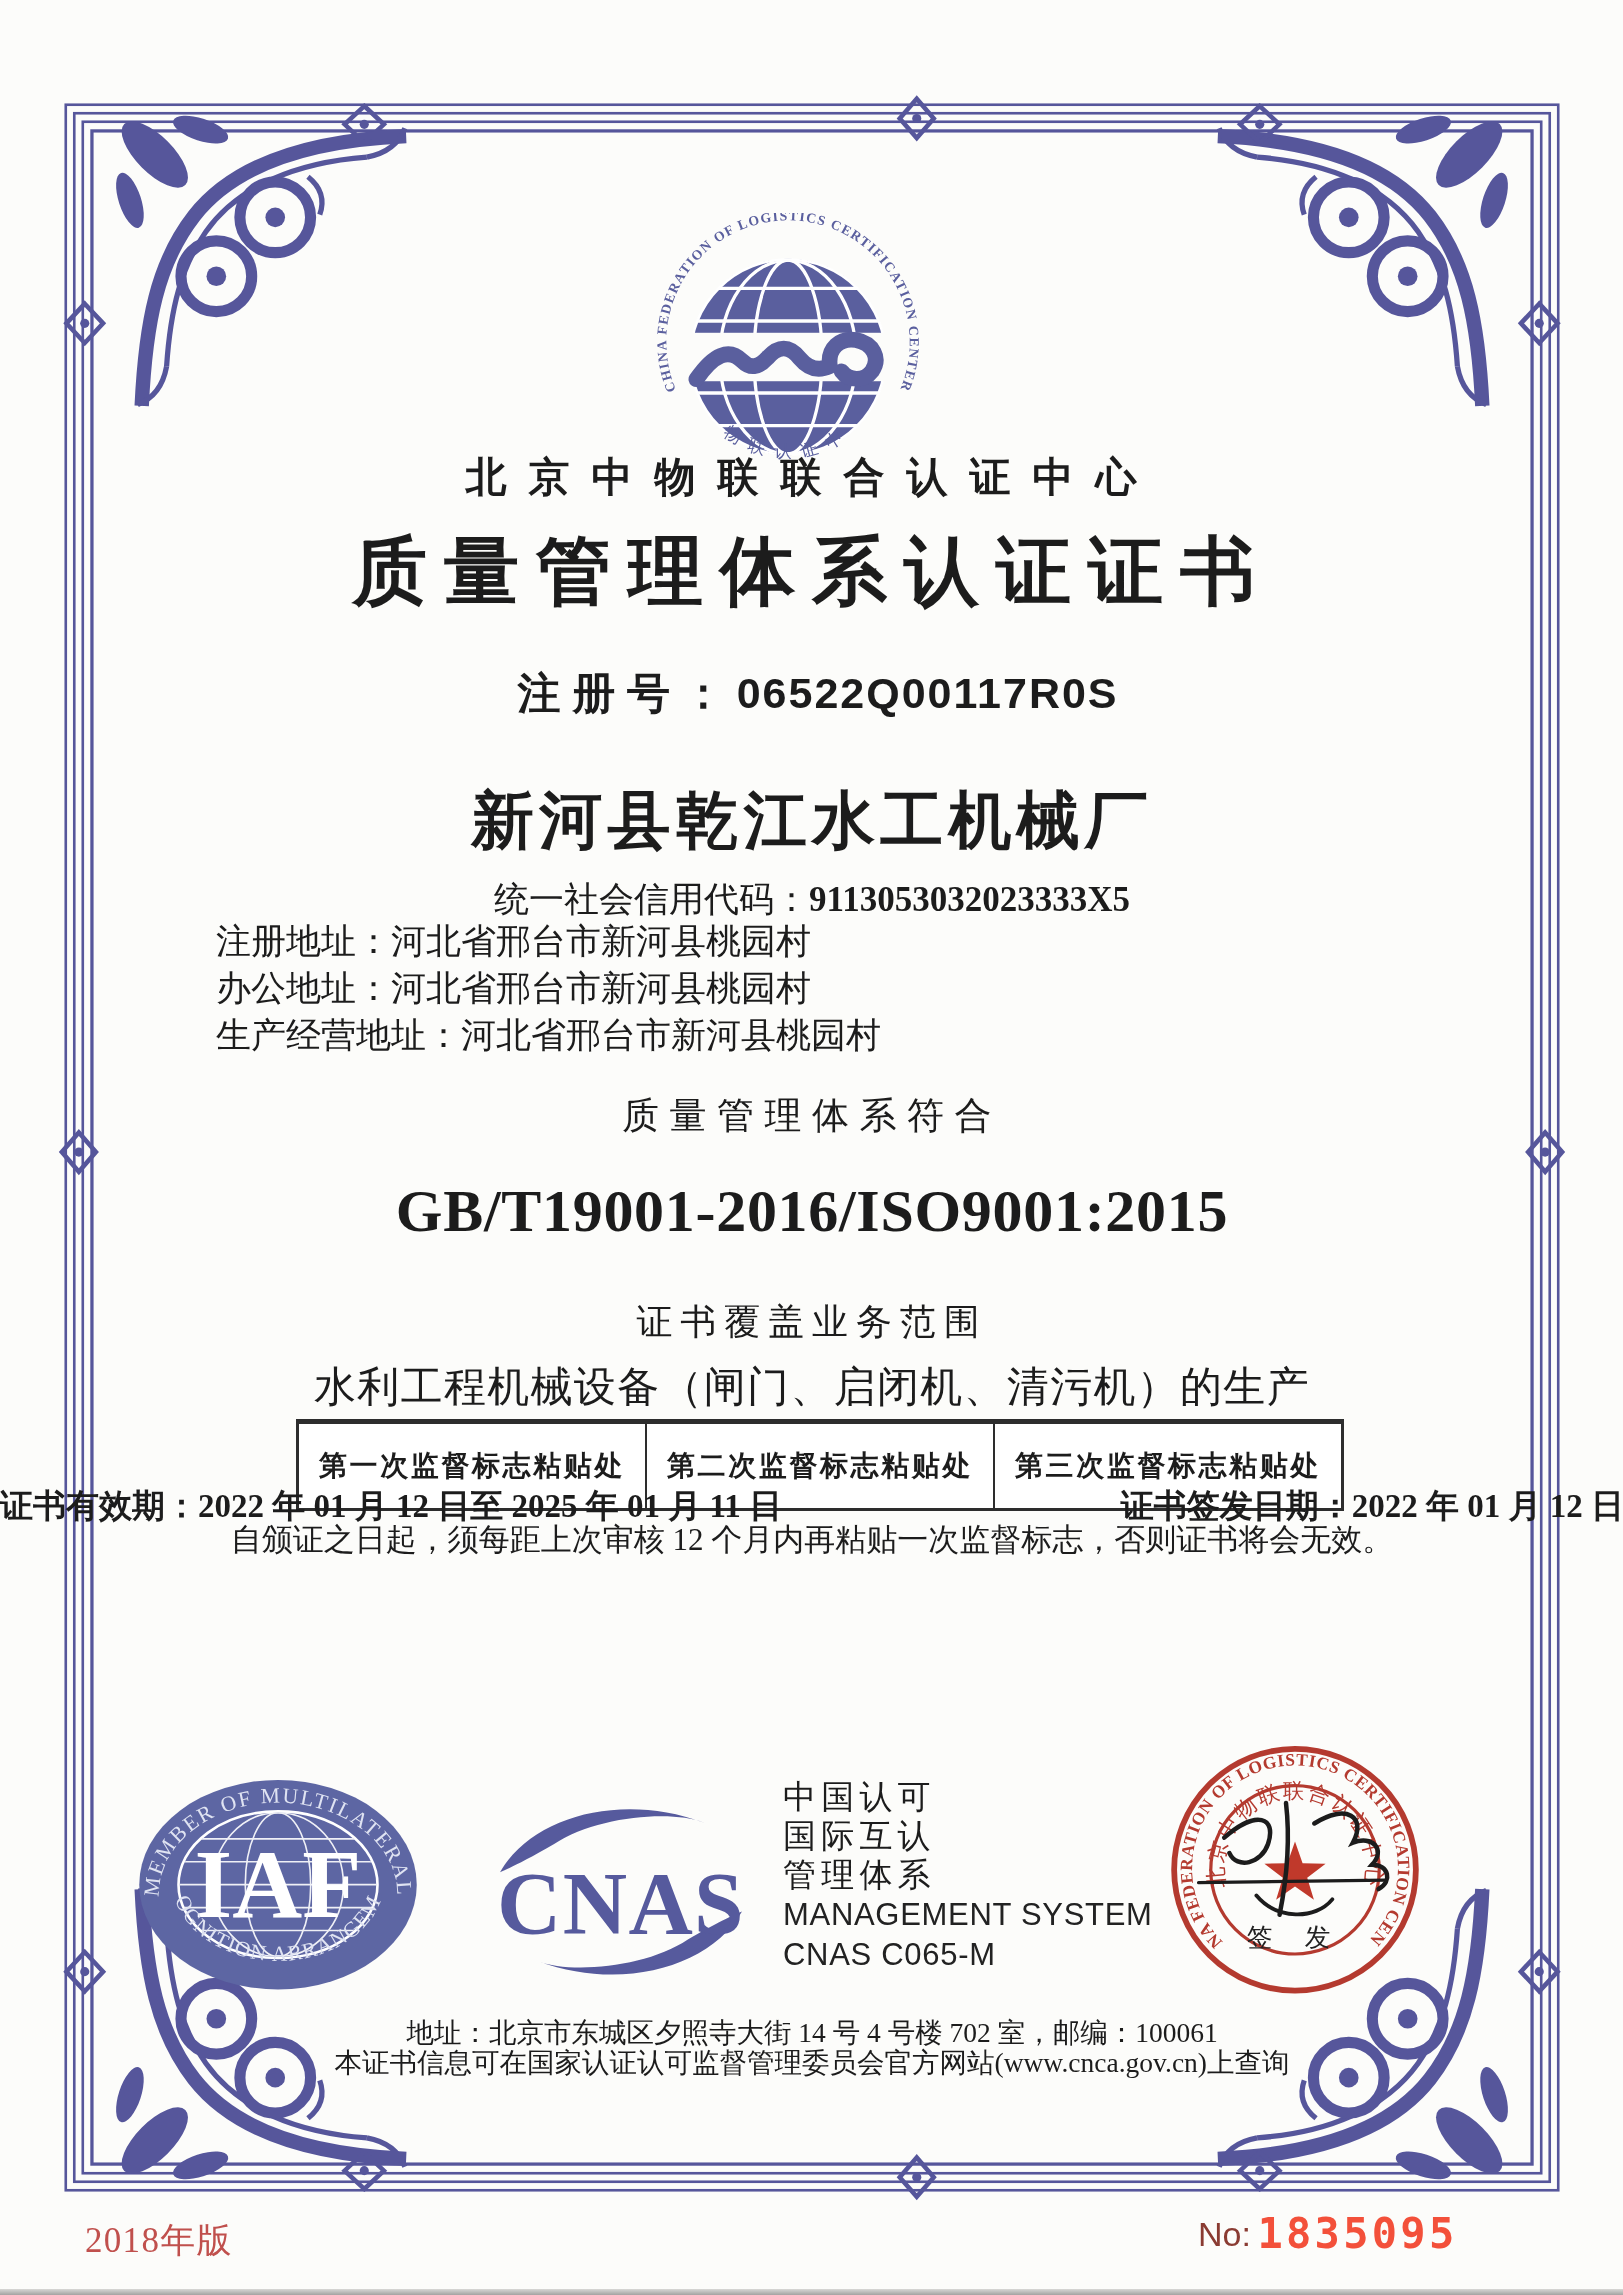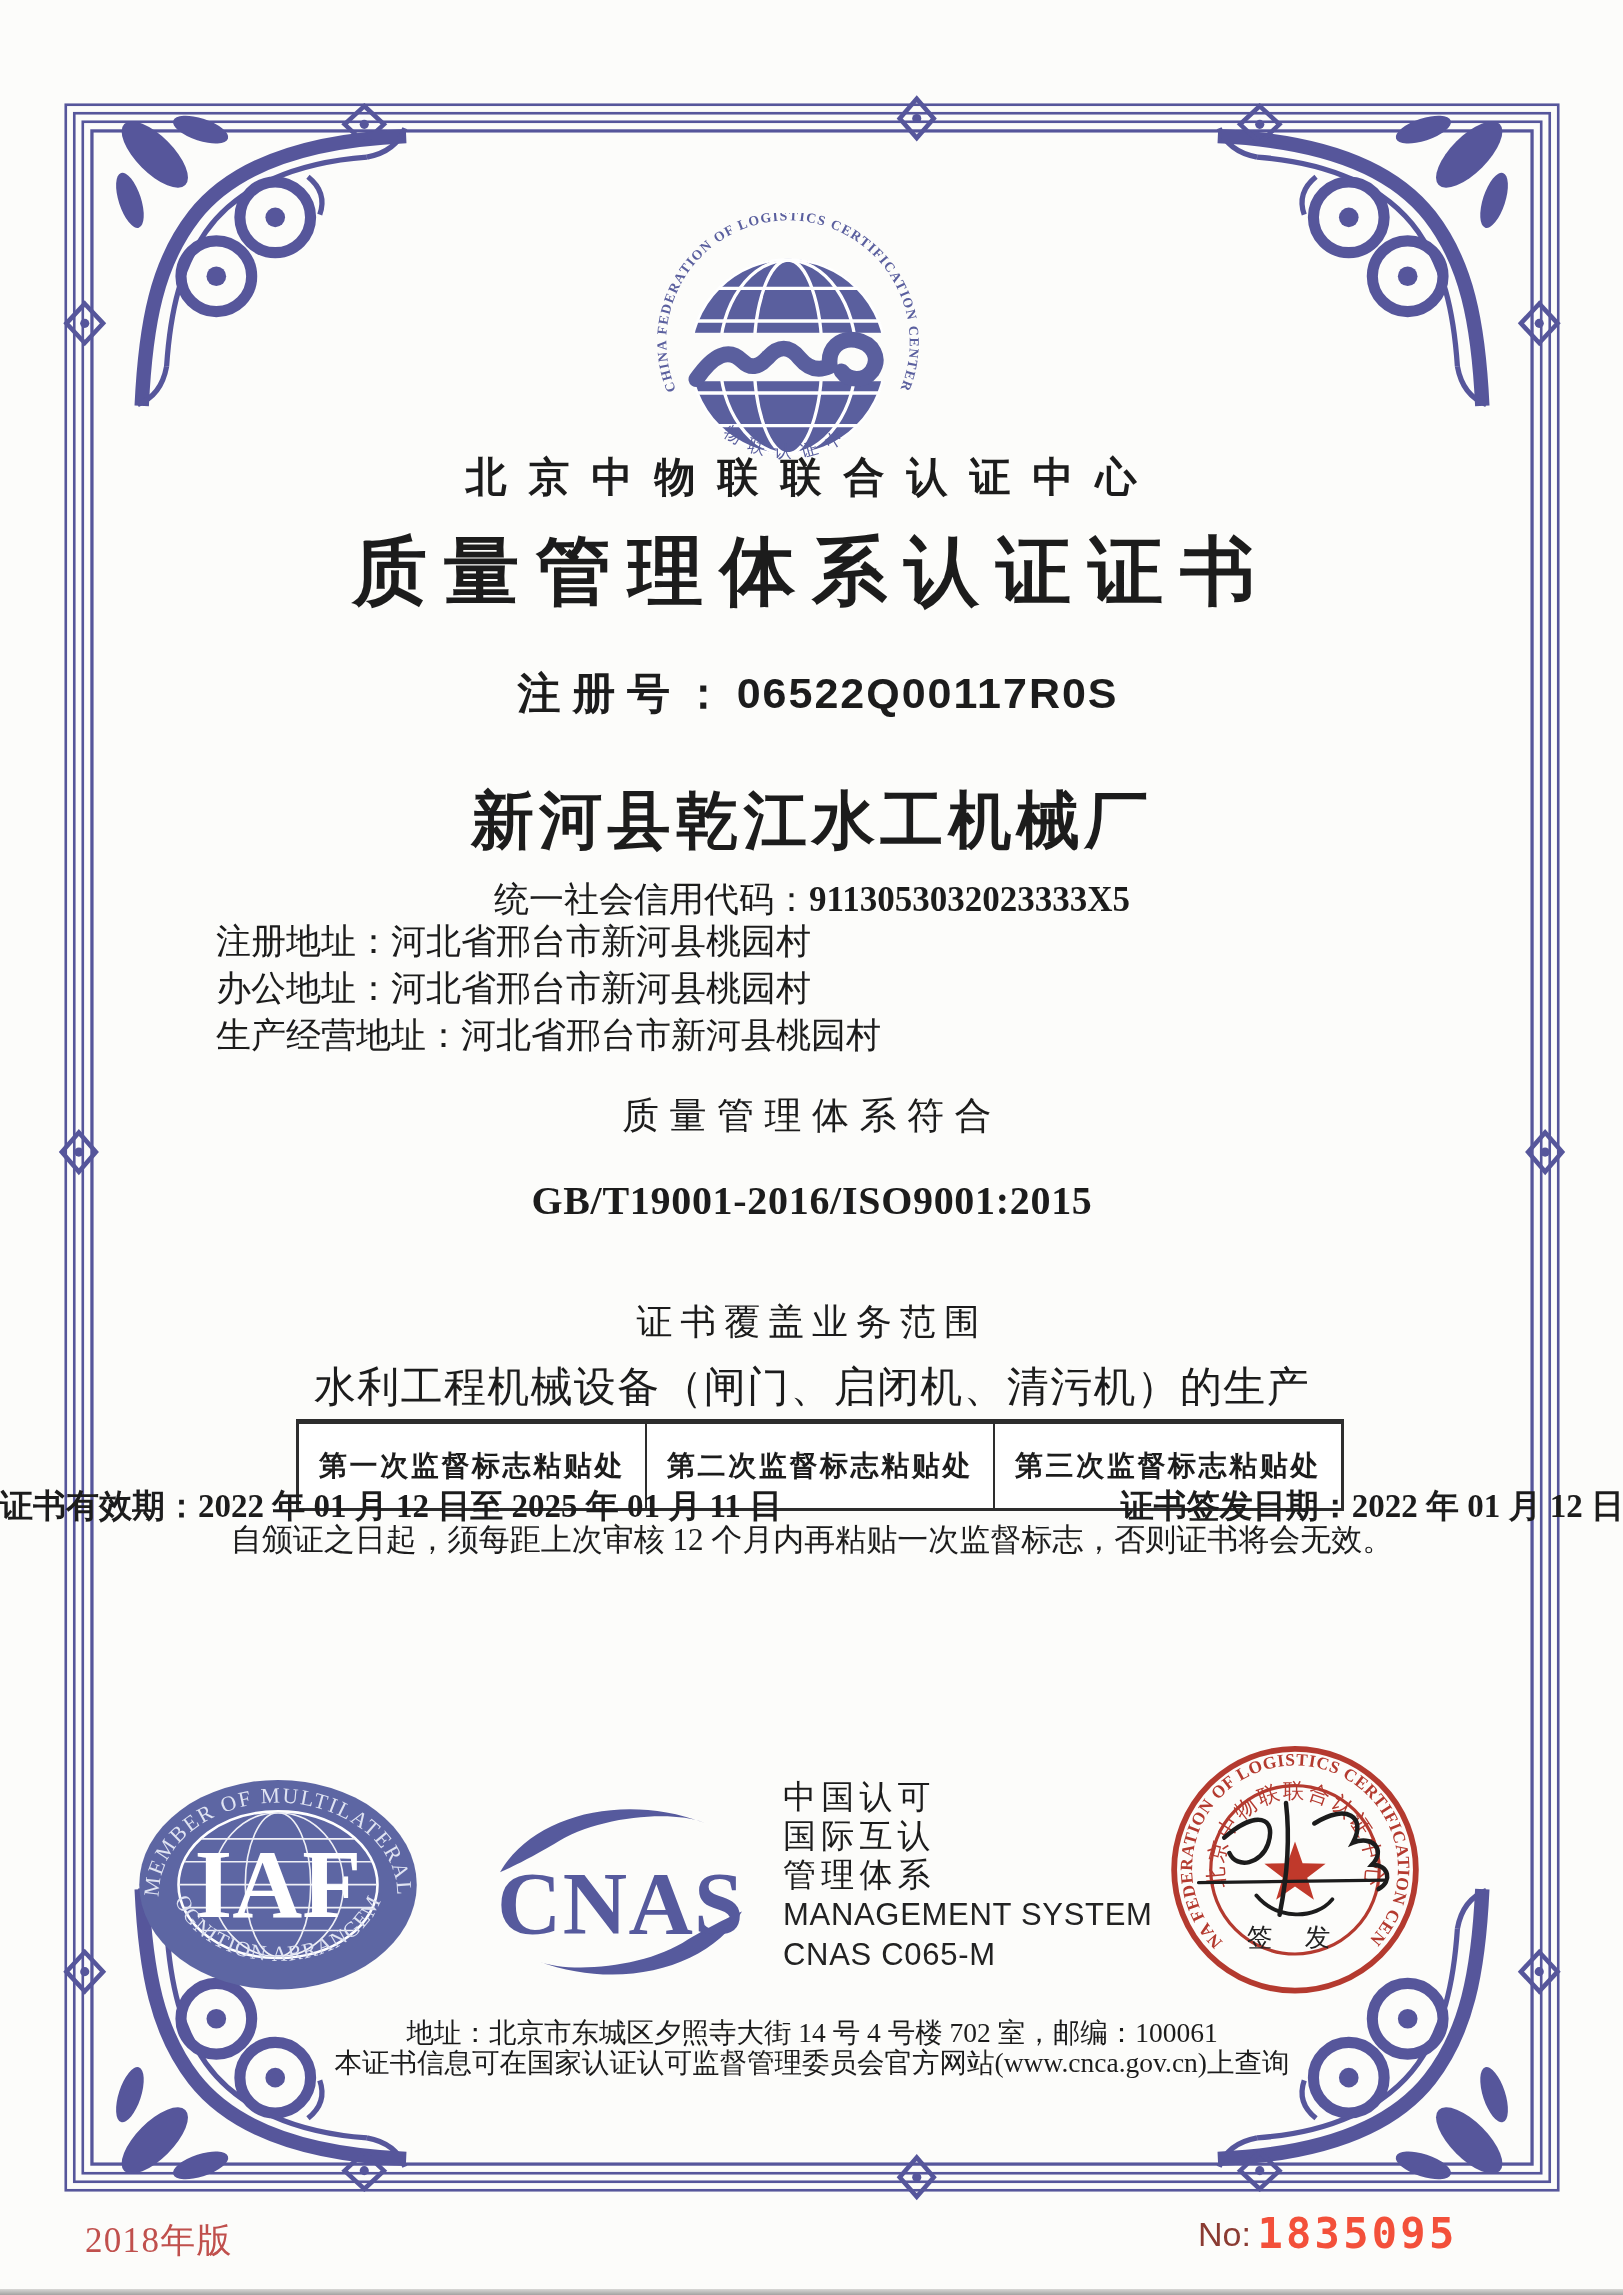--- a/index.html
+++ b/index.html
@@ -16,21 +16,21 @@
   .reg-line{top:665px;font-size:43px;padding-left:6px;}
   .reg-line .lbl{letter-spacing:11.8px;font-weight:bold;}
   .reg-line .val{font-family:"Liberation Sans",sans-serif;font-weight:bold;letter-spacing:2px;}
   
   .company-name{top:778px;font-size:63px;font-weight:bold;letter-spacing:5.2px;}
   .credit-line{top:876px;font-size:35px;}
   .credit-line .val{font-weight:bold;margin-top:40px;}
   .addr-block{left:216px;top:918px;font-size:35px;line-height:47px;text-align:left;}
   
   .conform-line{top:1091px;font-size:37px;letter-spacing:10.5px;}
-  .standard-code{top:1177px;font-size:40px;font-weight:bold;letter-spacing:0.7px;}
+  .standard-code{top:1177px;font-size:60px;font-weight:bold;letter-spacing:0.7px;}
   .scope-heading{top:1298px;font-size:36px;letter-spacing:7.9px;}
   .scope-text{top:1359px;font-size:42px;letter-spacing:1.3px;}
   
   .sup-table{left:296px;top:1419px;width:1048px;height:92px;display:flex;
     border:3.3px solid #2d2d2d;border-top-width:5.9px;box-sizing:border-box;background:#fff;}
   .sup-cell{flex:1;display:flex;align-items:center;justify-content:center;
     font-size:28px;font-weight:bold;letter-spacing:2.6px;}
   .sup-cell + .sup-cell{border-left:2.6px solid #2d2d2d;}
   .sup-note{top:1519px;font-size:31px;}
   .validity-row{top:1484px;left:0;width:100%;display:flex;justify-content:space-between;gap:79px;

